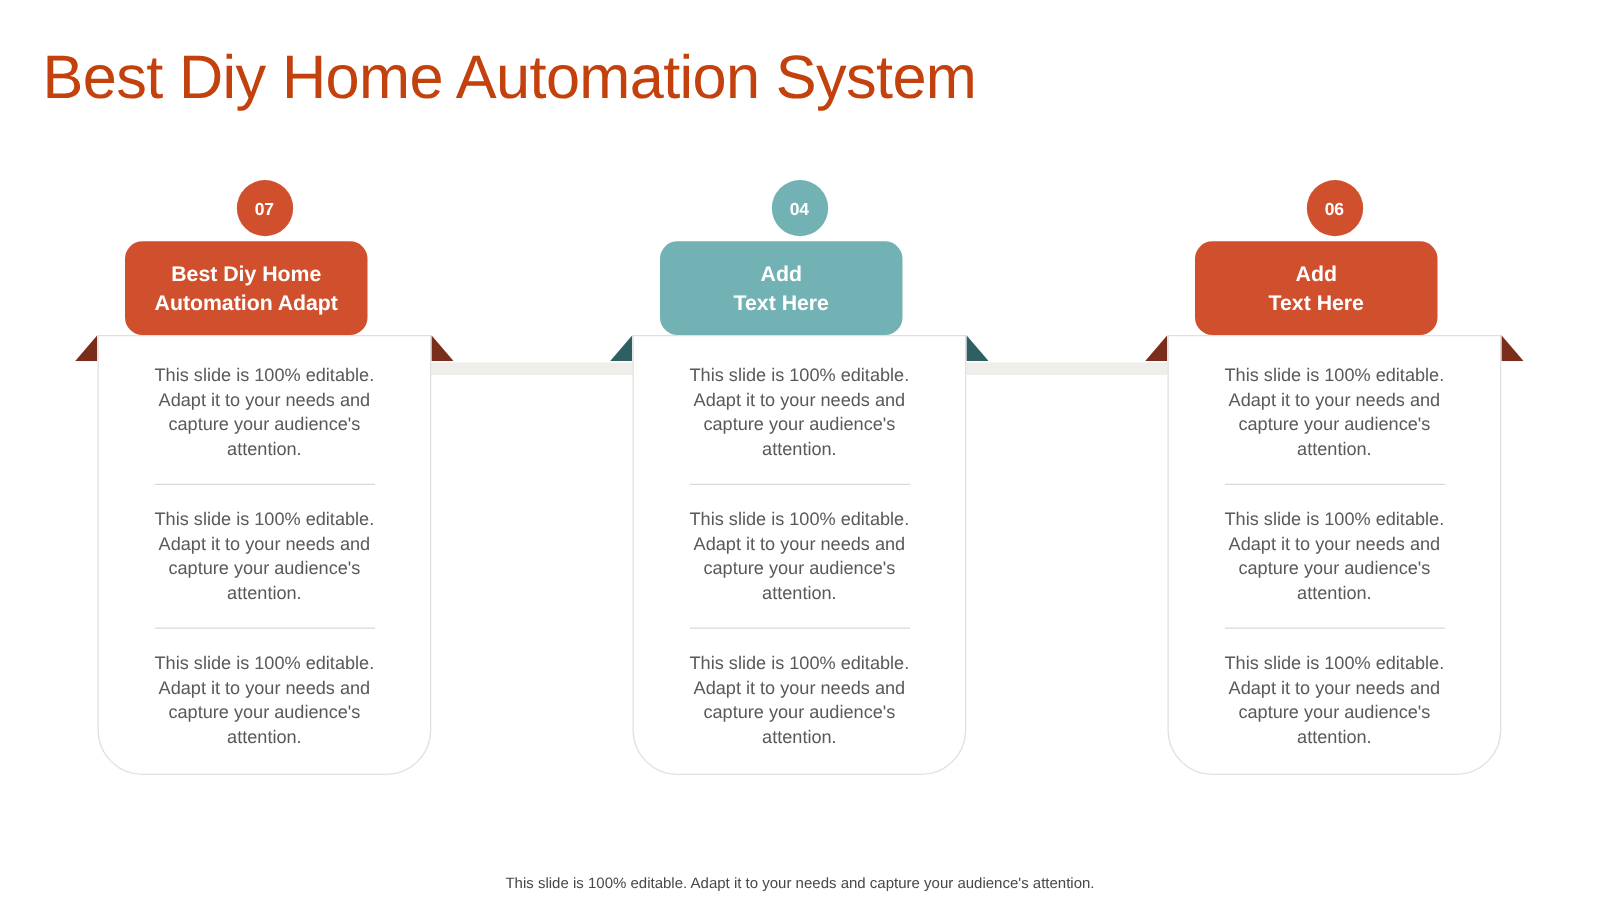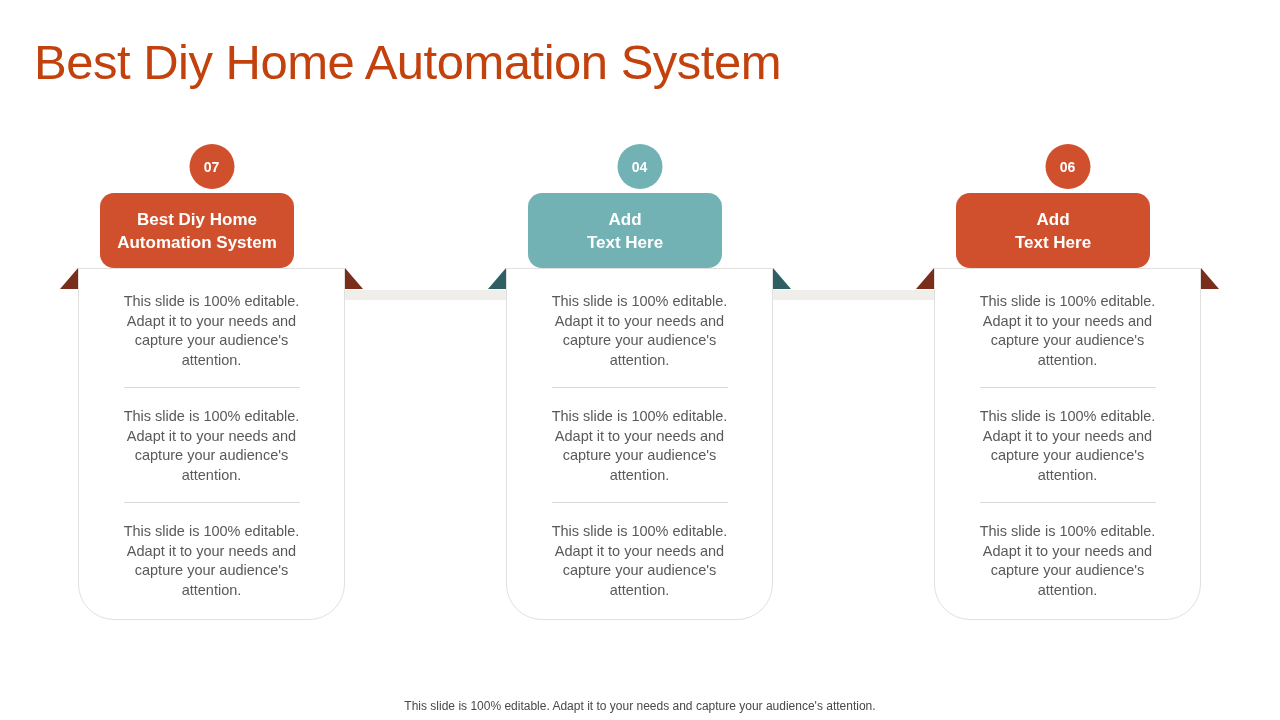--- a/index.html
+++ b/index.html
@@ -148,21 +148,21 @@
 
   <div class="connector connector-1"></div>
   <div class="connector connector-2"></div>
 
   <section class="column column-1 theme-orange">
     <div class="circle">
       <span>07</span>
     </div>
     <div class="hdr">
       <span>Best Diy Home</span>
-      <span>Automation System</span>
+      <span>Automation Adapt</span>
     </div>
     <div class="tri tri-left"></div>
     <div class="tri tri-right"></div>
     <div class="card">
       <p>This slide is 100% editable. Adapt it to your needs and capture your audience's attention.</p>
       <hr>
       <p>This slide is 100% editable. Adapt it to your needs and capture your audience's attention.</p>
       <hr>
       <p>This slide is 100% editable. Adapt it to your needs and capture your audience's attention.</p>
     </div>

